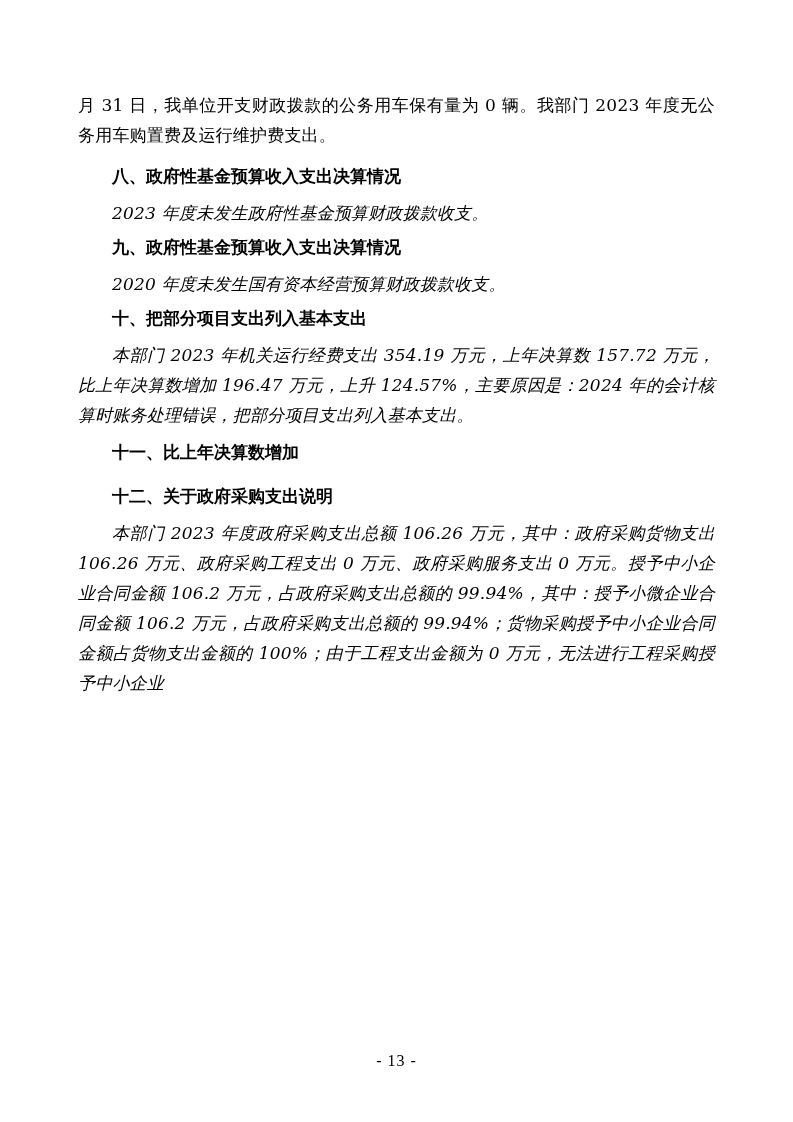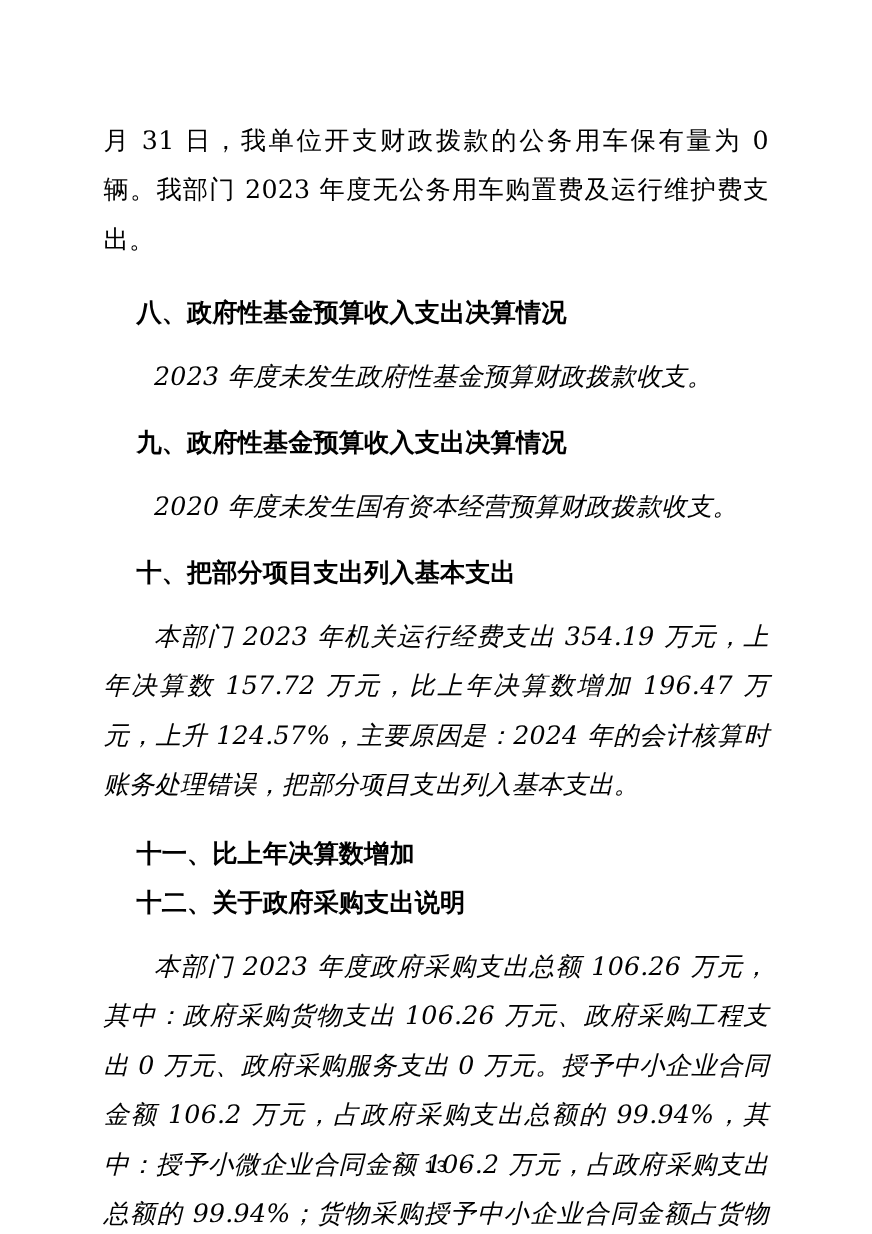--- a/index.html
+++ b/index.html
@@ -18,53 +18,53 @@
   .page {
     position: absolute;
     left: 0;
     top: 0;
     width: 793px;
     height: 1122px;
     box-sizing: border-box;
     padding: 90px 78px 0 78px;
   }
   .body-text {
-    font-size: 23px;
-    line-height: 45px;
+    font-size: 17px;
+    line-height: 30px;
     text-align: justify;
     text-justify: inter-ideograph;
     letter-spacing: 0.2px;
-    margin: 16px;
+    margin: 0;
   }
   .para-indent {
     text-indent: 2em;
     font-style: italic;
   }
   .para-noindent {
     text-indent: 0;
   }
   .heading {
-    font-family: Liberation Sans, sans-serif;
-    font-size: 23px;
+    font-family: Liberation Mono, monospace;
+    font-size: 17px;
     font-weight: bold;
     line-height: 41px;
     text-indent: 2em;
     margin: 0;
   }
   .gap-sm { height: 7px; }
   .gap-xs { height: 3px; }
   .footer {
     position: absolute;
     left: 0;
     bottom: 52px;
     width: 793px;
     text-align: center;
     font-size: 16px;
     letter-spacing: 1px;
-    font-family: Liberation Mono, monospace;
+    font-family: Liberation Serif, serif;
   }
 </style>
 </head>
 <body>
 
 <div class="page">
 
   <p class="body-text para-noindent">月 31 日，我单位开支财政拨款的公务用车保有量为 0 辆。我部门 2023 年度无公务用车购置费及运行维护费支出。</p>
 
   <div class="gap-sm"></div>

